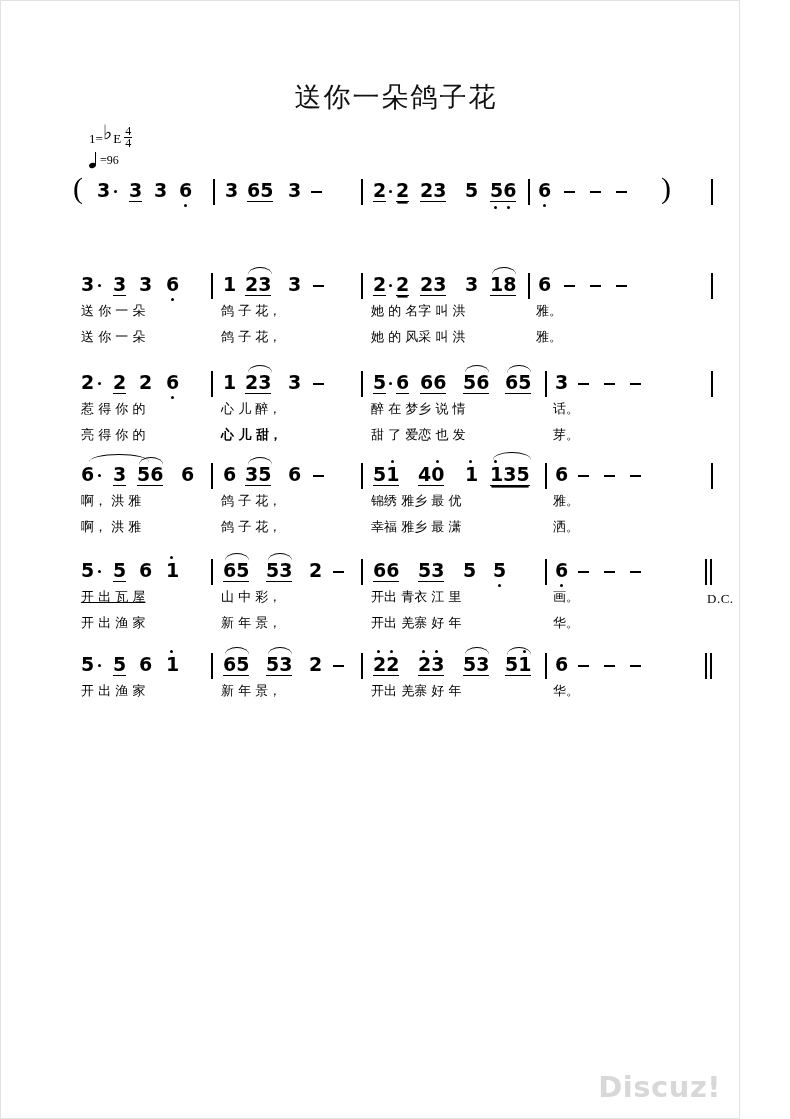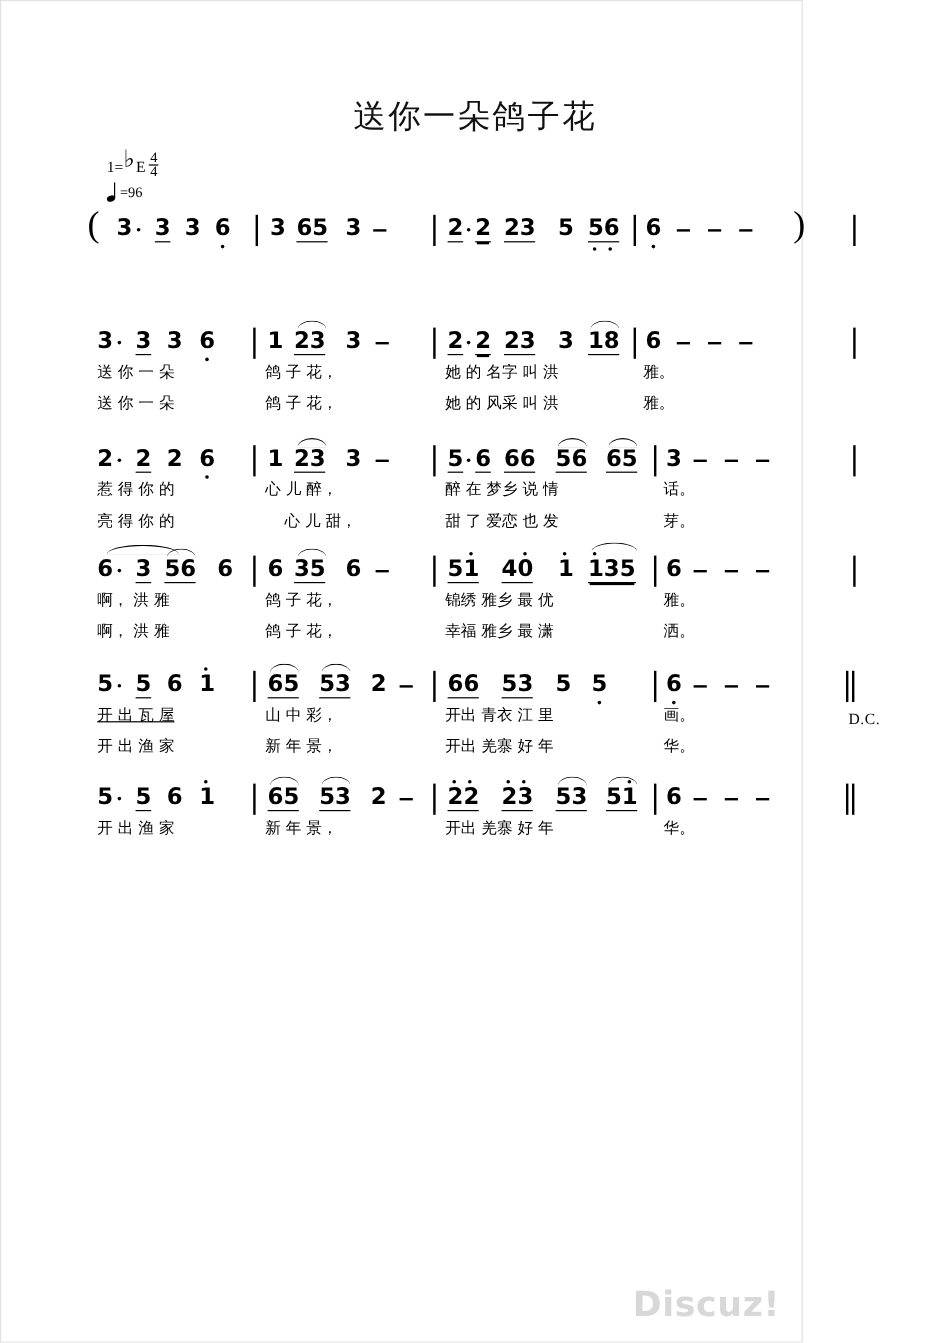--- a/index.html
+++ b/index.html
@@ -12,21 +12,21 @@
     width: 790px;
     height: 1119px;
     position: relative;
     font-family: "Liberation Serif", "DejaVu Serif", serif;
     color: #000000;
     overflow: hidden;
   }
   .sheet {
     position: absolute;
     left: 0; top: 0;
-    width: 669px;
+    width: 740px;
     height: 1119px;
     border: 1px solid #e2e2e2;
     box-sizing: border-box;
     background: #fff;
   }
 
   
   .title {
     position: absolute;
     left: 0; top: 78px;
@@ -360,21 +360,21 @@
       <span class="dash" style="left:557px; top:12px;"></span>
 
       <span class="bar" style="left:638px; top:0px;"></span>
     </div>
     <div class="lyric" style="left:8px;  top:30px;">惹 得 你 的</div>
     <div class="lyric" style="left:148px; top:30px;">心 儿 醉，</div>
     <div class="lyric" style="left:298px; top:30px;">醉 在 梦乡 说 情</div>
     <div class="lyric" style="left:480px; top:30px;">话。</div>
 
     <div class="lyric" style="left:8px;  top:56px;">亮 得 你 的</div>
-    <div class="lyric" style="left:164px; top:56px;">心 儿 甜，</div>
+    <div class="lyric" style="left:148px; top:56px;font-weight:bold;">心 儿 甜，</div>
     <div class="lyric" style="left:298px; top:56px;">甜 了 爱恋 也 发</div>
     <div class="lyric" style="left:480px; top:56px;">芽。</div>
   </div>
 
   <div class="system" style="top:462px">
     <div class="staffline">
 
       <span class="slur" style="left:16px; top:-9px; width:60px;"></span>
       <span class="note" style="left:8px; top:2px;">6</span>
       <span class="augdot" style="left:25px; top:11px;"></span>

